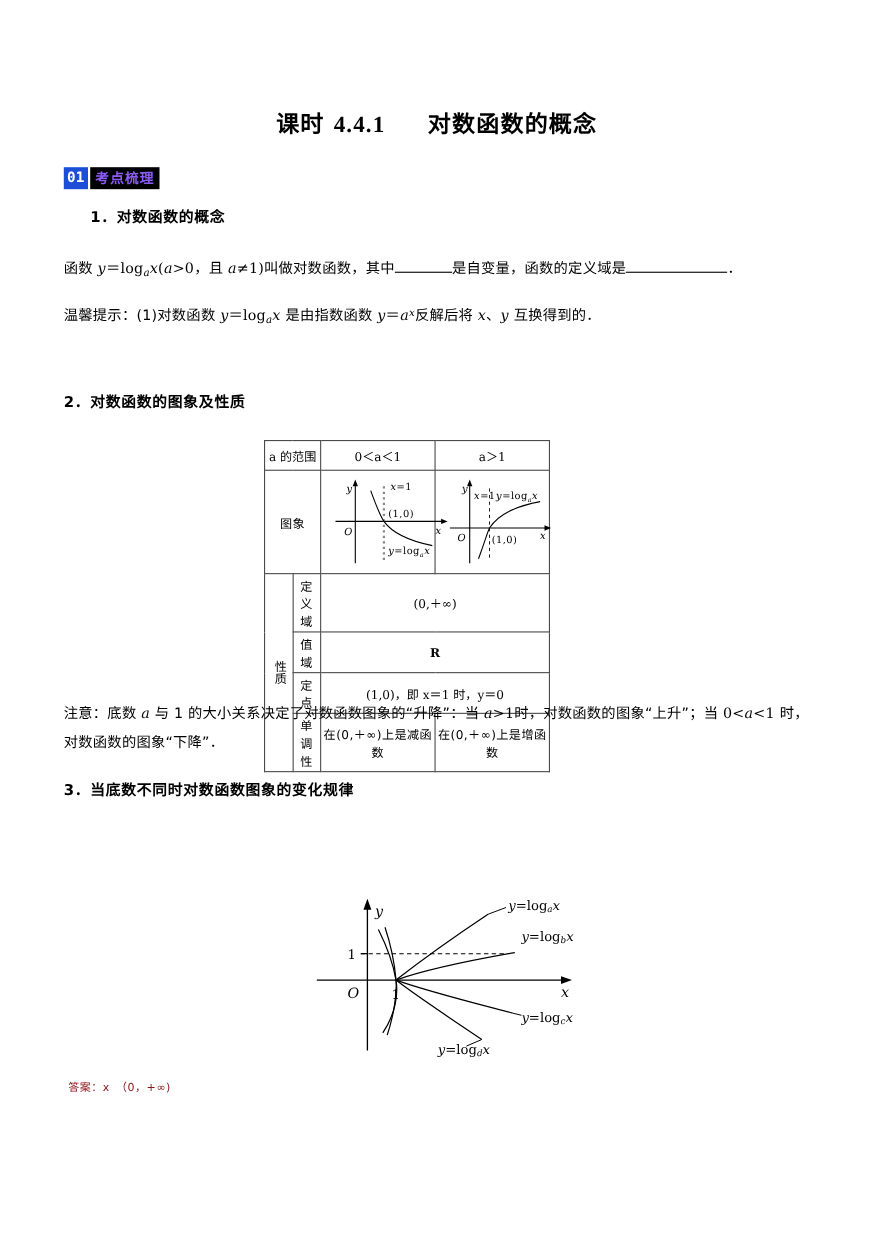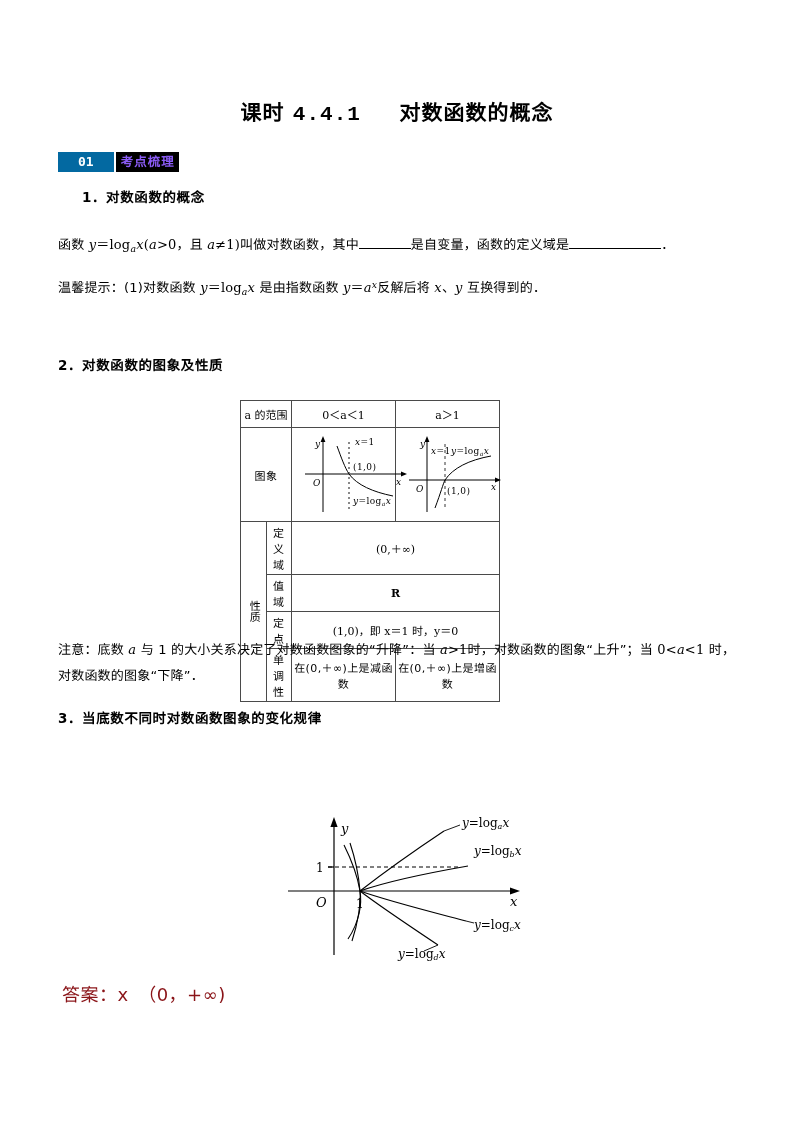--- a/index.html
+++ b/index.html
@@ -27,41 +27,41 @@
     position: absolute;
     left: 0; top: 96px;
     width: 794px;
     text-align: center;
     font-size: 21px;
     font-weight: bold;
     letter-spacing: 1px;
     font-family: "DejaVu Sans", "Liberation Sans", sans-serif;
   }
   .doc-title .tnum {
-    font-family: Liberation Mono, monospace;
+    font-family: Liberation Serif, serif;
     font-weight: bold;
   }
   .doc-title .gap { display: inline-block; width: 22px; }
 
   
   .badge-row {
     position: absolute;
     left: 58px; top: 152px;
     display: flex;
     align-items: stretch;
     height: 20px;
   }
   .badge-num {
-    background: #0369a1;
+    background: #1d4ed8;
     color: #fff;
     font-family: "DejaVu Sans Mono", "Liberation Mono", monospace;
     font-size: 13px;
     font-weight: bold;
     line-height: 20px;
-    padding: 0 20px;
+    padding: 0 3px;
     letter-spacing: 0px;
   }
   .badge-label {
     background: #000;
     color: #8b5cf6;
     font-size: 12.5px;
     line-height: 20px;
     padding: 0 4px 0 5px;
     margin-left: 2px;
     letter-spacing: 1px;
@@ -131,21 +131,21 @@
   .big-fig {
     position: absolute;
     left: 248px; top: 803px;
     width: 300px; height: 160px;
   }
 
   
   .answer {
     position: absolute;
     left: 62px; top: 980px;
-    font-size: 18px;
+    font-size: 10px;
     color: #8a1418;
     letter-spacing: 0.5px;
   }
 </style>
 </head>
 <body>
 
 <div class="page">
 
   <div class="doc-title">

